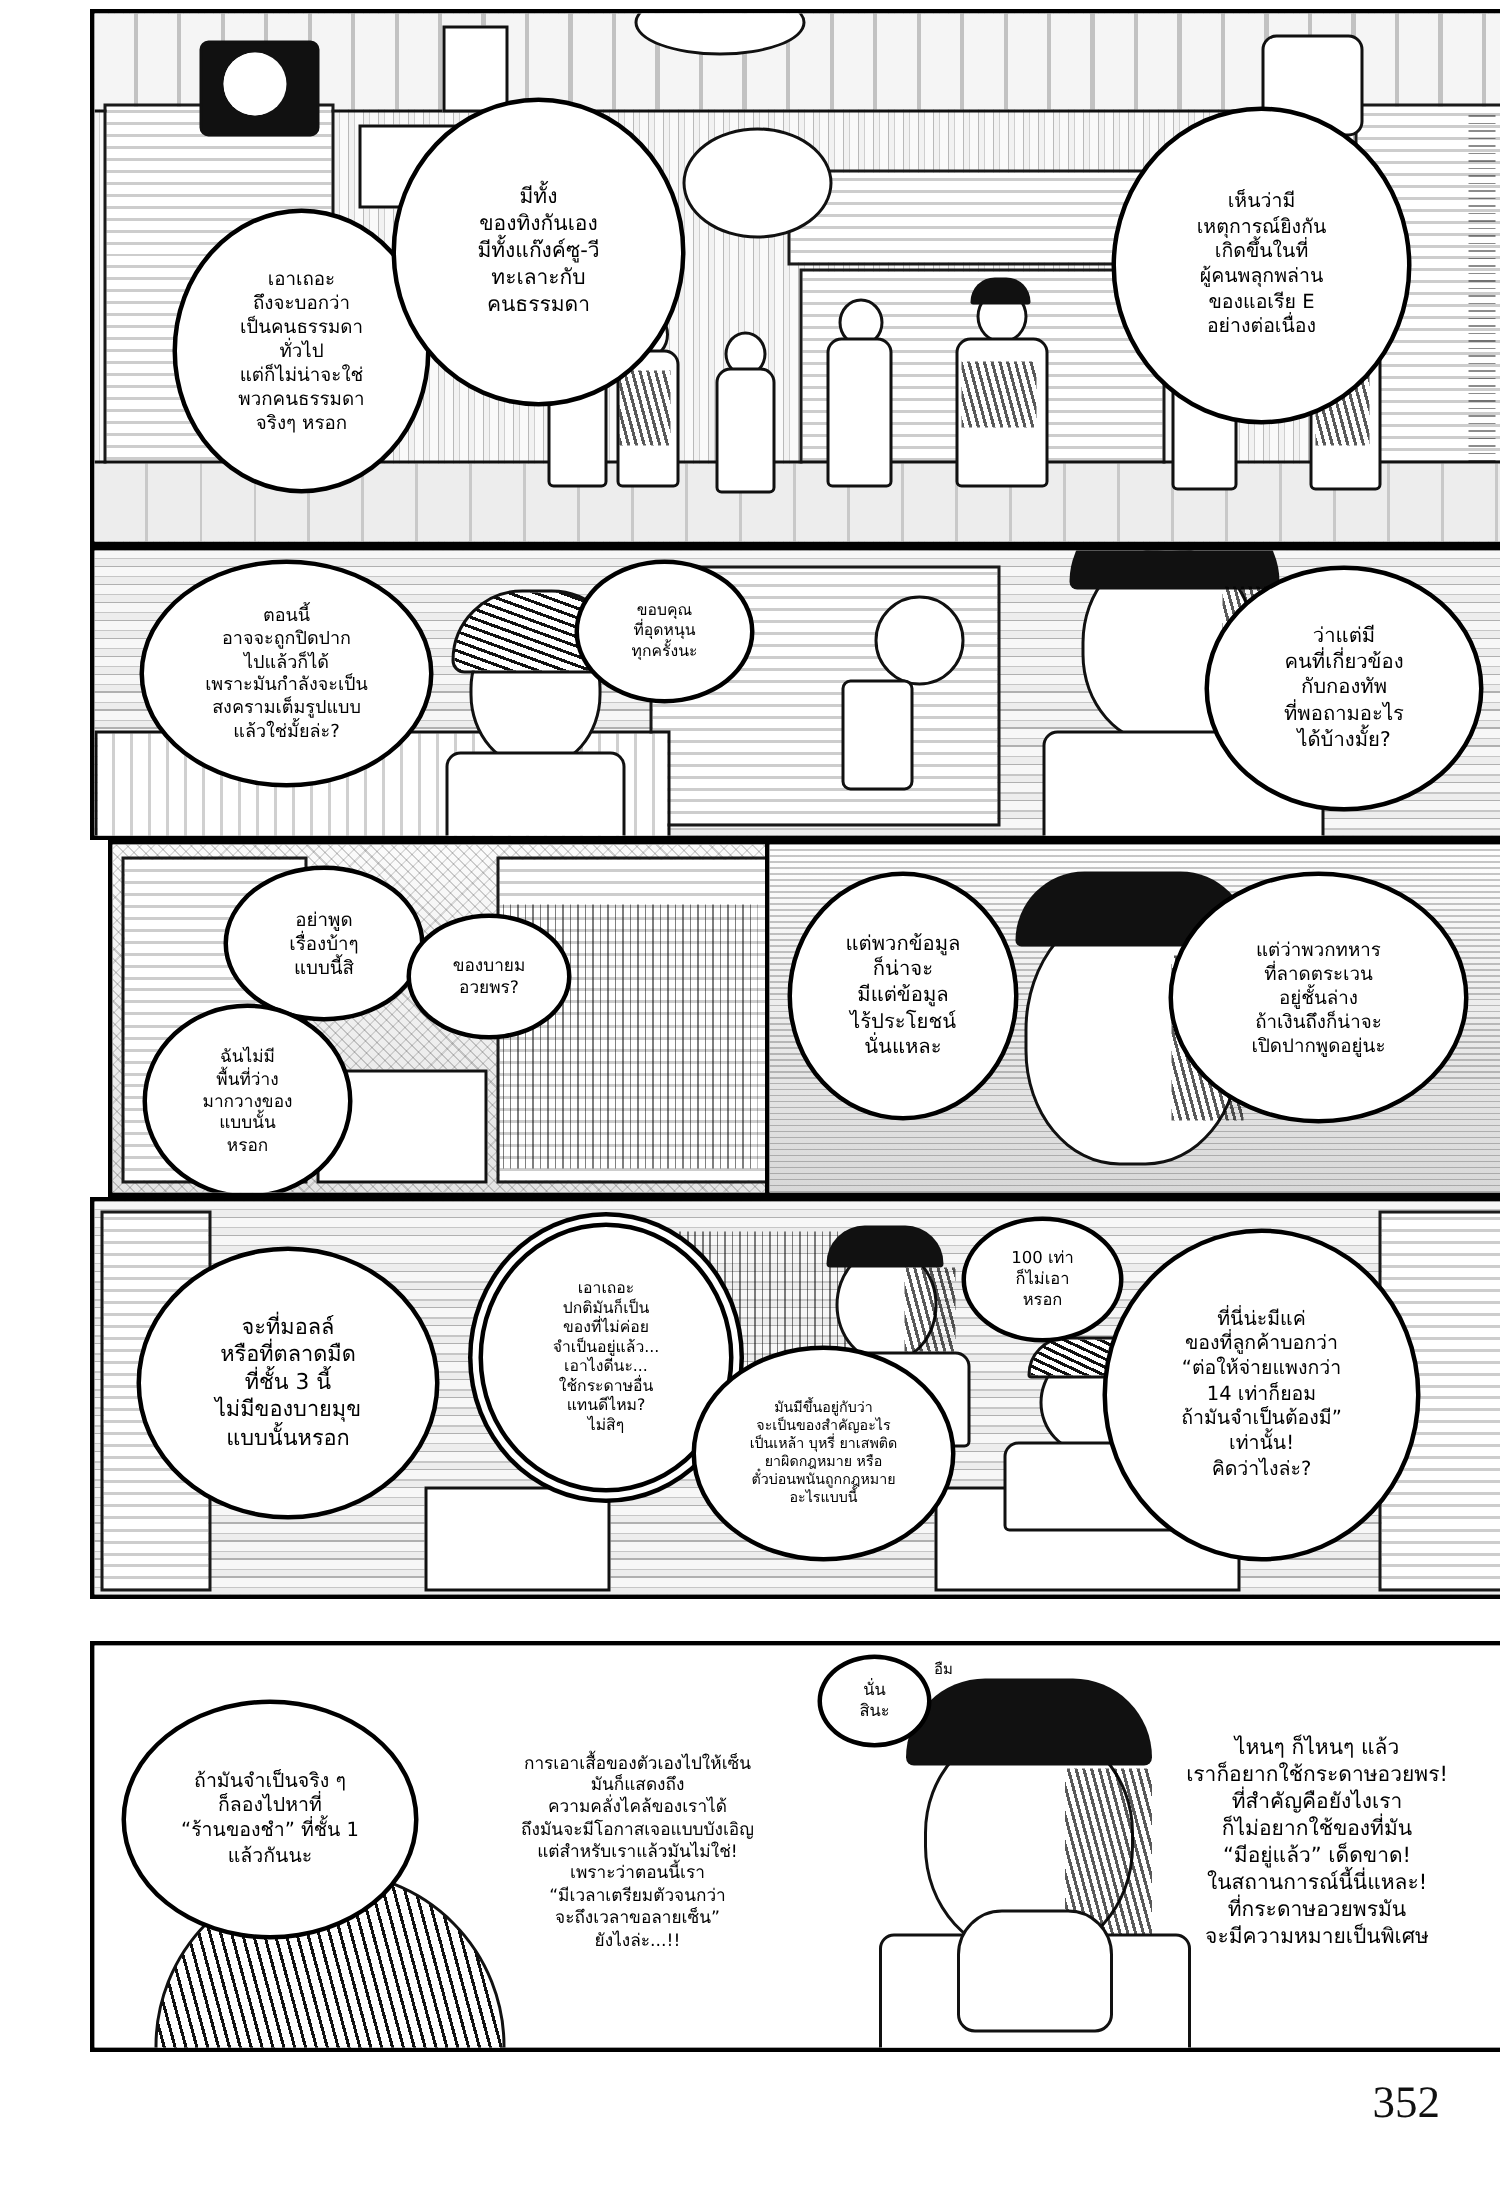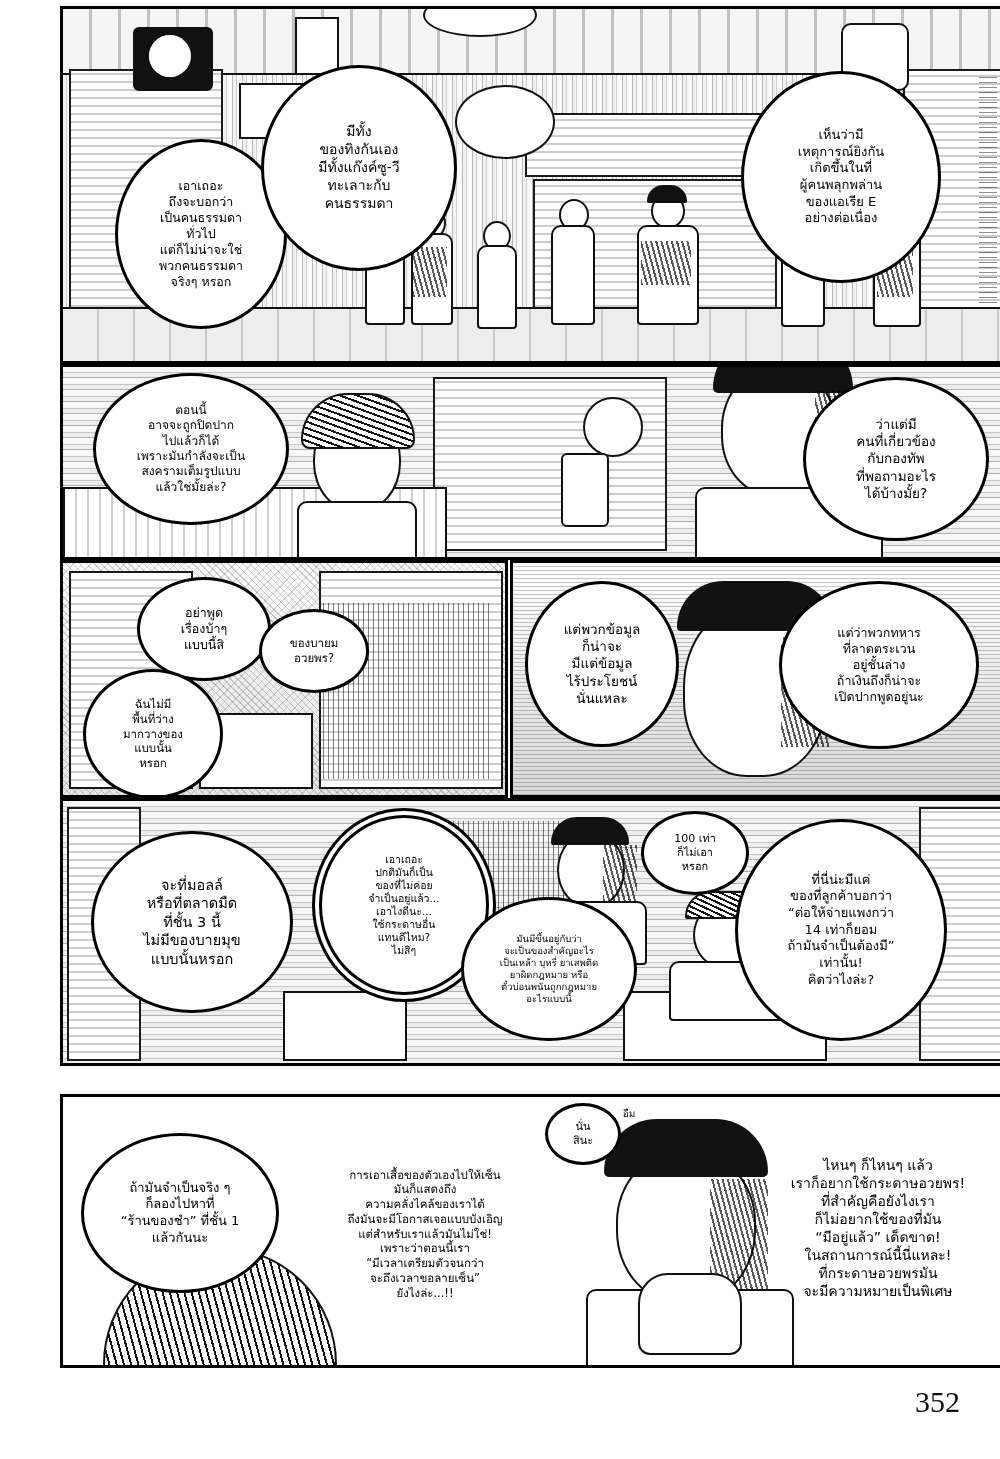--- a/index.html
+++ b/index.html
@@ -155,28 +155,31 @@
       <div class="body" style="left:0px;top:166px;width:184px;height:76px;"></div>
       <div class="shade" style="left:120px;top:70px;width:58px;height:90px;"></div>
     </div>
 
     <div class="bal" style="left:30px;top:6px;width:196px;height:152px;font-size:12px;white-space:pre-line;">ตอนนี้
 อาจจะถูกปิดปาก
 ไปแล้วก็ได้
 เพราะมันกำลังจะเป็น
 สงครามเต็มรูปแบบ
 แล้วใช่มั้ยล่ะ?</div>
+    <div class="bal" style="left:320px;top:6px;width:120px;height:96px;font-size:10.5px;white-space:pre-line;">ขอบคุณ
+ที่อุดหนุน
+ทุกครั้งนะ</div>
     <div class="bal" style="left:740px;top:10px;width:186px;height:164px;font-size:13.5px;white-space:pre-line;">ว่าแต่มี
 คนที่เกี่ยวข้อง
 กับกองทัพ
 ที่พอถามอะไร
 ได้บ้างมั้ย?</div>
   </div>
 
-  <div class="panel" style="left:60px;top:560px;width:442px;height:232px;">
+  <div class="panel" style="left:72px;top:560px;width:442px;height:232px;">
     <div class="panel-bg tex-c"></div>
     <div class="shelf" style="left:6px;top:8px;width:120px;height:214px;"></div>
     <div class="shelf" style="left:256px;top:8px;width:180px;height:214px;"></div>
     <div class="box" style="left:136px;top:150px;width:110px;height:72px;"></div>
     <div class="streak" style="left:260px;top:40px;width:170px;height:176px;"></div>
 
     <div class="bal" style="left:74px;top:14px;width:134px;height:104px;font-size:12.5px;white-space:pre-line;">อย่าพูด
 เรื่องบ้าๆ
 แบบนี้สิ</div>
     <div class="bal" style="left:196px;top:46px;width:110px;height:84px;font-size:11.5px;white-space:pre-line;">ของบายม

